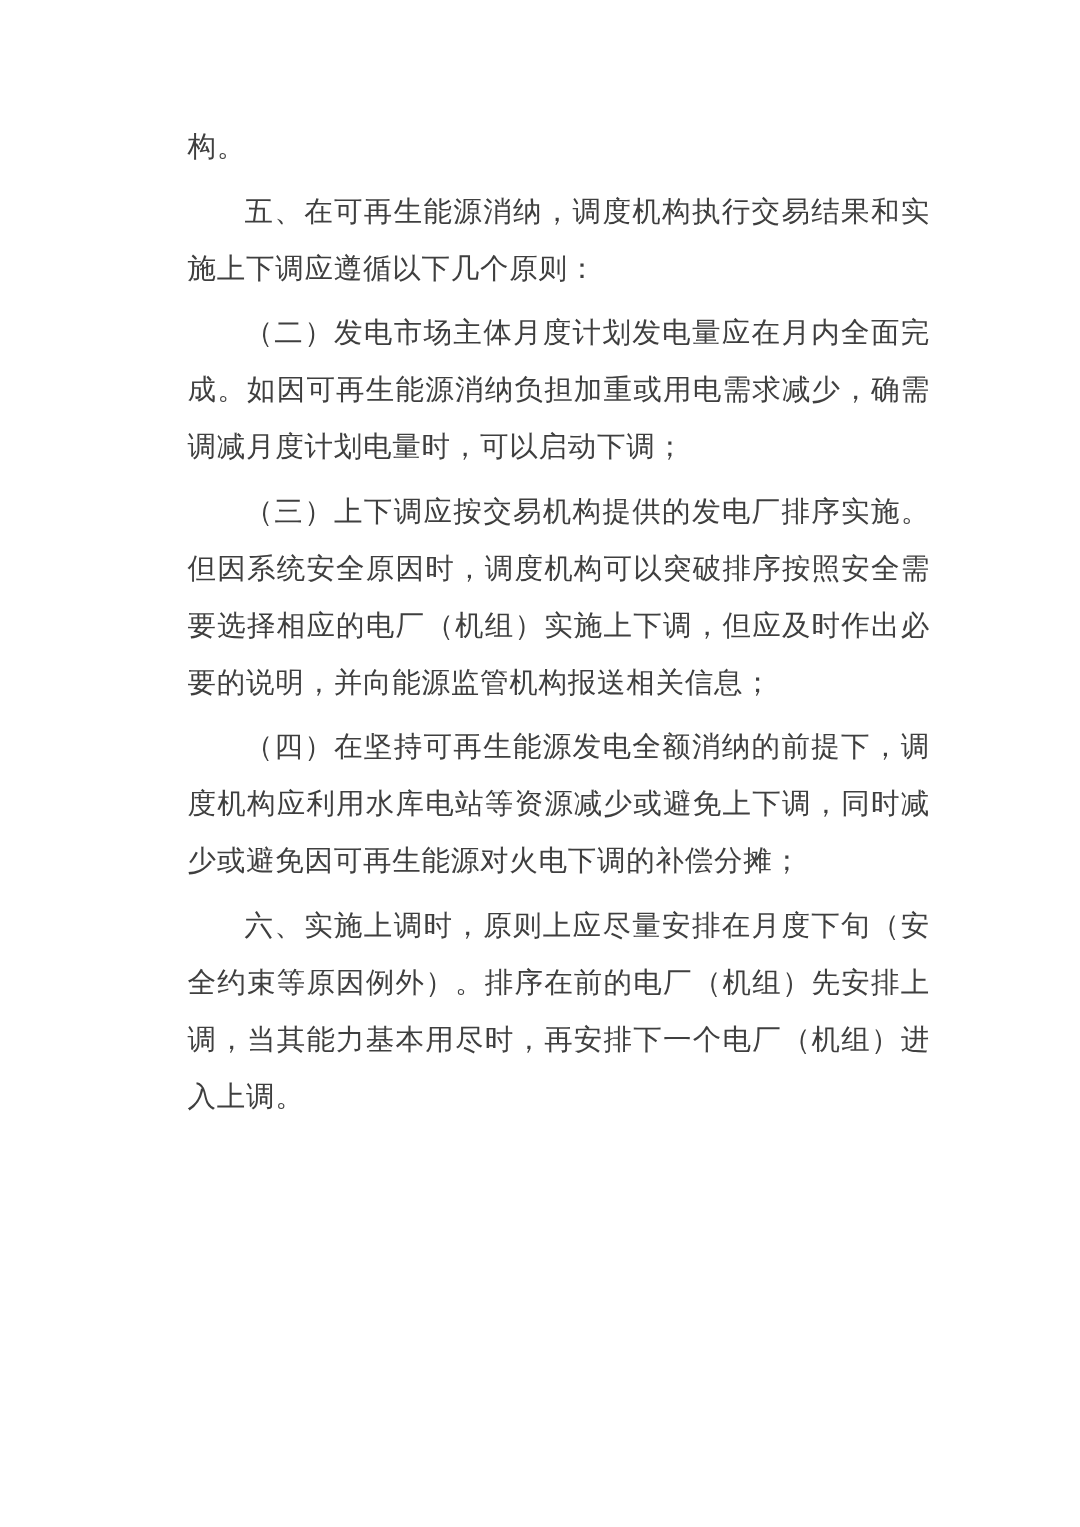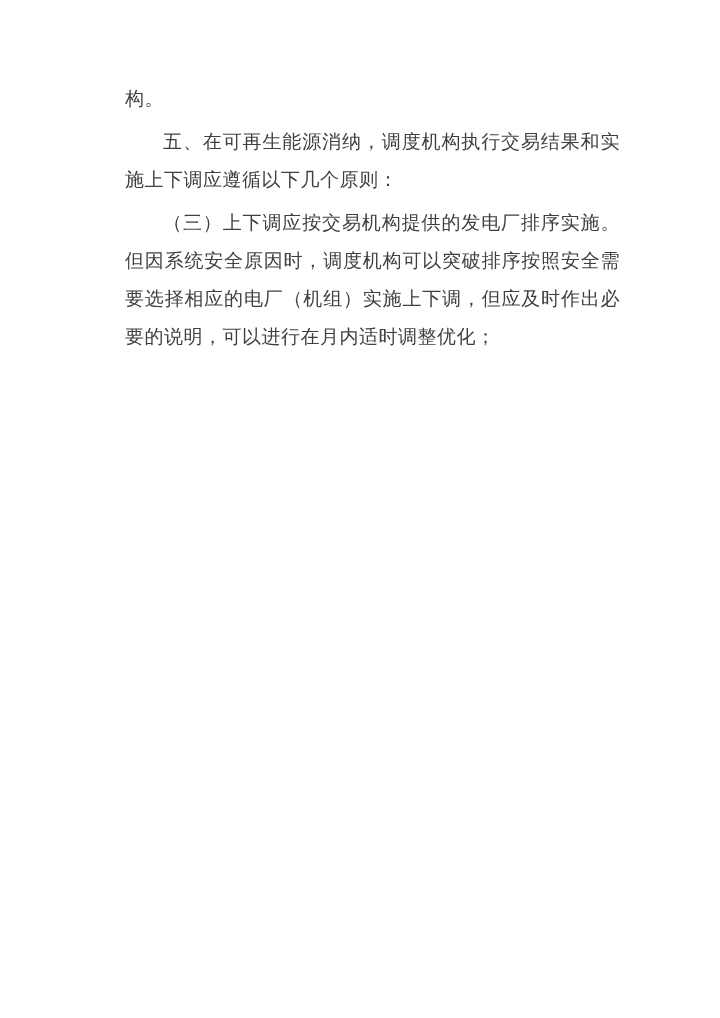--- a/index.html
+++ b/index.html
@@ -35,15 +35,18 @@
     text-indent: 2em;
   }
 </style>
 </head>
 <body>
 
 <main class="page">
   <article class="doc-body" id="doc-body">
       <p class="">构。</p>
       <p class="indent">五、在可再生能源消纳，调度机构执行交易结果和实施上下调应遵循以下几个原则：</p>
-      <p class="indent">（三）上下调应按交易机构提供的发电厂排序实施。但因系统安全原因时，调度机构可以突破排序按照安全需要选择相应的电厂（机组）实施上下调，但应及时作出必要的说明，可以进行在月内适时调整优化；</p>
+      <p class="indent">（二）发电市场主体月度计划发电量应在月内全面完成。如因可再生能源消纳负担加重或用电需求减少，确需调减月度计划电量时，可以启动下调；</p>
+      <p class="indent">（三）上下调应按交易机构提供的发电厂排序实施。但因系统安全原因时，调度机构可以突破排序按照安全需要选择相应的电厂（机组）实施上下调，但应及时作出必要的说明，并向能源监管机构报送相关信息；</p>
+      <p class="indent">（四）在坚持可再生能源发电全额消纳的前提下，调度机构应利用水库电站等资源减少或避免上下调，同时减少或避免因可再生能源对火电下调的补偿分摊；</p>
+      <p class="indent">六、实施上调时，原则上应尽量安排在月度下旬（安全约束等原因例外）。排序在前的电厂（机组）先安排上调，当其能力基本用尽时，再安排下一个电厂（机组）进入上调。</p>
     </article>
 </main>
 
 </body></html>

